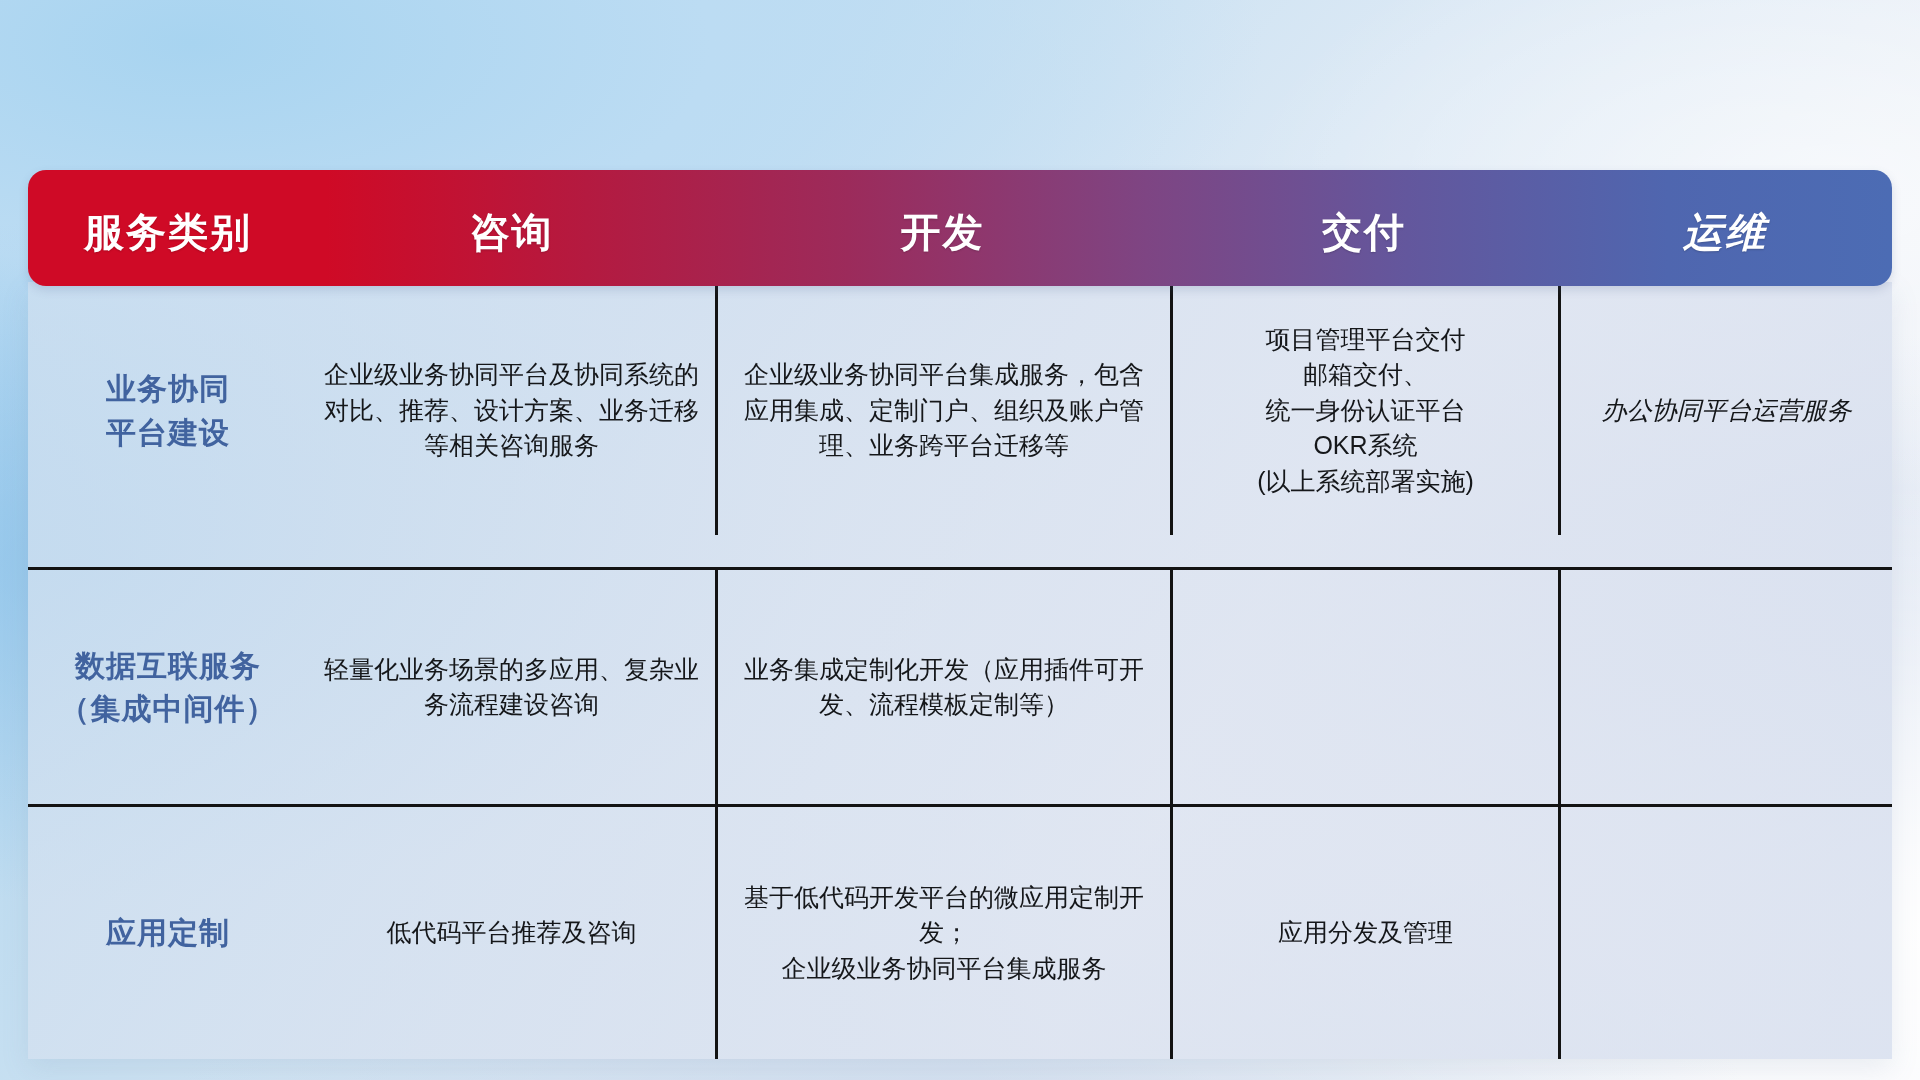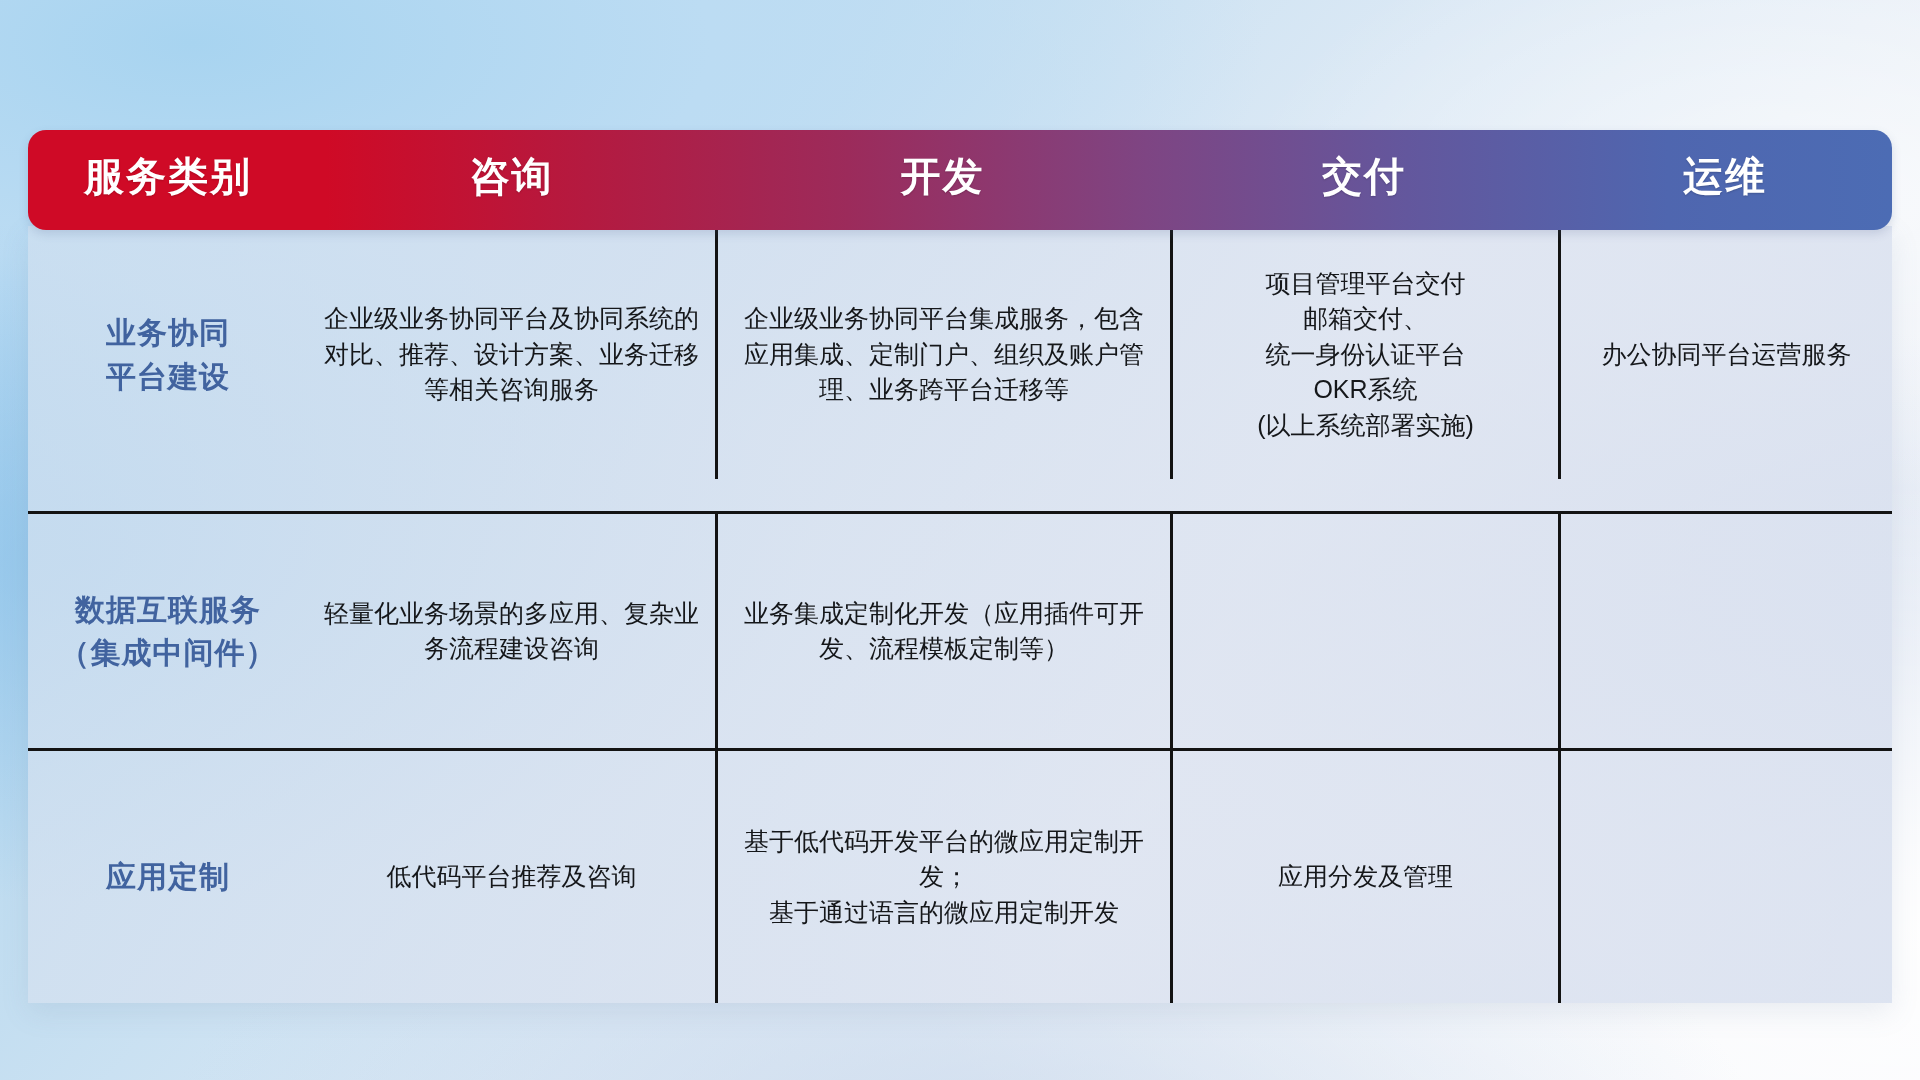--- a/index.html
+++ b/index.html
@@ -27,31 +27,32 @@
 
   .table-wrap{
     position:absolute;
     left:28px; top:130px;
     width:1864px;
   }
 
   
   .thead{
     display:flex;
-    height:100px;
+    height:116px;
     border-radius:18px;
     overflow:hidden;
     background:linear-gradient(90deg,
         #cf0a26 0%, #cf0a26 16%,
         #b41a40 30%, #9c2b5b 44%,
         #7e4583 60%, #63579d 74%,
         #4f66af 88%, #4c6cb4 100%);
     box-shadow:0 4px 10px rgba(70,90,140,.18);
     position:relative;
     z-index:3;
+    margin-top:40px;
   }
   .th{
     display:flex;align-items:flex-end;justify-content:center;
     padding-bottom:26px;
     color:#ffffff;
     font-size:40px;
     font-weight:bold;
     letter-spacing:2px;
     white-space:nowrap;
     text-shadow:0 1px 2px rgba(0,0,0,.18);
@@ -92,21 +93,21 @@
     font-size:30px;
     line-height:1.45;
     letter-spacing:1px;
   }
 
   
   .c0{ width:280px; flex:0 0 280px; }
   .c1{ width:407px; flex:0 0 407px; }
   .c2{ width:455px; flex:0 0 455px;text-align:center; }
   .c3{ width:388px; flex:0 0 388px; }
-  .c4{ width:334px; flex:0 0 334px; }
+  .c4{ width:334px; flex:0 0 334px;font-style:italic; }
 
   .r0{ height:249px; }
   .r1{ height:234px;margin-top:32px; }
   .r2{ height:252px; }
 
   .nowrapline{ white-space:pre-line; }
 </style>
 </head>
 <body>
 
@@ -144,19 +145,19 @@
       <div class="td c1 nowrapline">轻量化业务场景的多应用、复杂业务流程建设咨询</div>
       <div class="td c2 sep nowrapline">业务集成定制化开发（应用插件可开发、流程模板定制等）</div>
       <div class="td c3 sep nowrapline"></div>
       <div class="td c4 sep nowrapline"></div>
     </div>
 
     <div class="trow r2">
       <div class="td c0 cat nowrapline">应用定制</div>
       <div class="td c1 nowrapline">低代码平台推荐及咨询</div>
       <div class="td c2 sep nowrapline">基于低代码开发平台的微应用定制开发；
-基于通过语言的微应用定制开发</div>
+企业级业务协同平台集成服务</div>
       <div class="td c3 sep nowrapline">应用分发及管理</div>
       <div class="td c4 sep nowrapline"></div>
     </div>
 
   </div>
 </div>
 
 </body></html>

